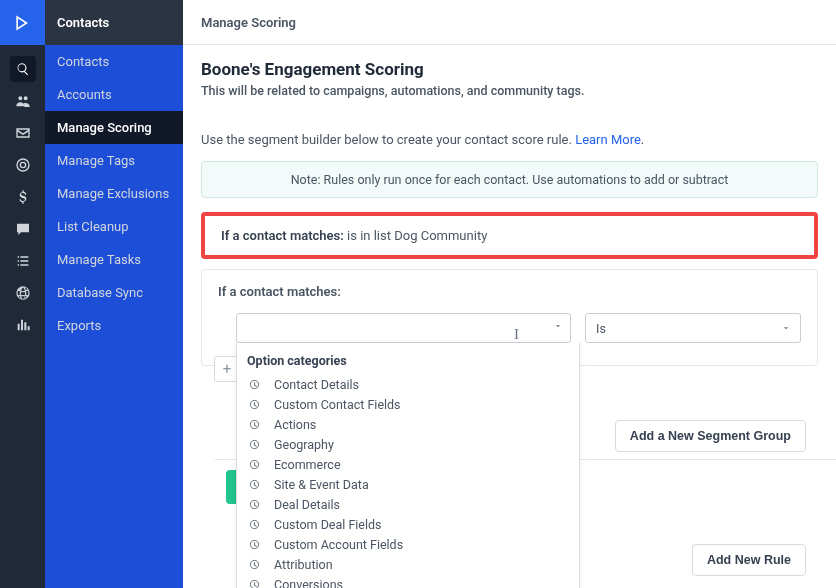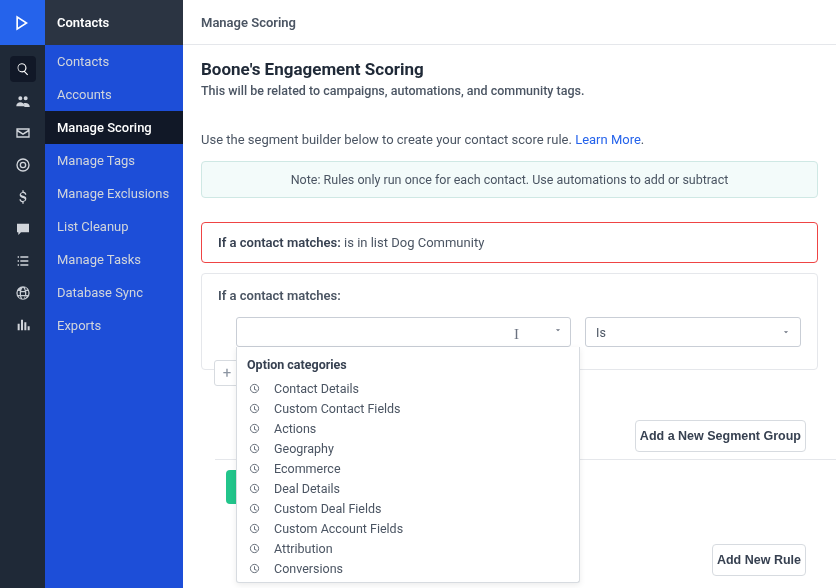--- a/index.html
+++ b/index.html
@@ -16,36 +16,36 @@
 .sidebar-item { padding: 9px 12px; font-size: 13px; cursor: pointer; color: #d1d5db;}
 .sidebar-item.active { background: #111827; color: #fff; font-weight: 500;}
 .main { flex: 1; display: flex; flex-direction: column; overflow: hidden; }
 .topbar { height: 45px; border-bottom: 1px solid #e5e7eb; display: flex; align-items: center; padding-left: 18px; font-weight: 600; font-size: 13px; color: #4b5563; }
 .content { padding: 14px 18px 0 18px; position: relative; flex:1; }
 .page-title { font-weight: 700; font-size: 17px; color: #1f2937; }
 .page-sub { font-size: 12.5px; color: #4b5563; margin-top: 4px; font-weight:500;}
 .hint { font-size: 13px; color: #4b5563; margin-top: 34px; }
 .hint a { color: #2563eb; text-decoration: none; }
 .note-banner { margin-top: 14px; border: 1px solid #cfe8e4; background: #f3fbfa; border-radius: 4px; padding: 10px 14px; font-size: 12.5px; color: #4b5563; text-align: center;}
-.panel { border: 1px solid #ef4444; border-radius: 4px; margin-top: 24px; padding: 12px 16px; font-size: 13px; color: #4b5563; }
+.panel { border: 4px solid #ef4444; border-radius: 4px; margin-top: 14px; padding: 12px 16px; font-size: 13px; color: #4b5563; }
 .panel .strong { font-weight: 600; color: #374151;}
 .builder { border: 1px solid #e5e7eb; border-radius: 4px; margin-top: 10px; padding: 14px 16px 22px 16px; position: relative; }
 .builder-label { font-size: 13px; font-weight: 600; color: #4b5563; margin-bottom: 14px;}
 .row { display: flex; gap: 14px; margin-left: 18px;}
 .combo { position: relative; width: 344px; }
 .combo-input { width: 100%; height: 30px; border: 1px solid #c9ced6; border-radius: 3px; padding: 0 26px 0 8px; font-size: 12px; outline: none;}
 .combo-caret { position: absolute; right: 8px; top: 8px; pointer-events:none;}
 .select { height: 30px; border: 1px solid #c9ced6; border-radius: 3px; padding: 0 28px 0 10px; font-size: 12.5px; color: #4b5563; min-width: 216px; display:flex; align-items:center; position:relative; background:#fff;}
 .select .caret { position:absolute; right:9px; top:9px;}
 .plus-rule { position:absolute; left:12px; top:86px; width:26px; height:26px; border:1px solid #d7dbe0; border-radius:3px; display:flex; align-items:center; justify-content:center; color:#8b94a1; font-size:15px; cursor:pointer; background:#fff;}
 .dropdown { position: absolute; top: 30px; left: 0; width: 344px; background: #fff; border: 1px solid #d7dbe0; border-top: none; border-radius: 0 0 3px 3px; box-shadow: 0 2px 6px rgba(0,0,0,0.08); z-index: 10; padding-bottom: 4px;}
 .dd-title { font-weight: 700; font-size: 12.5px; color: #374151; padding: 10px 10px 6px 10px;}
 .dd-item { display:flex; align-items:center; gap:14px; padding: 2.5px 10px 2.5px 12px; font-size: 12.5px; color: #4b5563; cursor:pointer;}
 .dd-item svg { flex-shrink:0; }
-.btn { border: 1px solid #d7dbe0; background: #fff; border-radius: 4px; padding: 8px 4px; font-size: 12.5px; font-weight: 600; color: #374151; cursor: pointer;}
+.btn { border: 1px solid #d7dbe0; background: #fff; border-radius: 4px; padding: 8px 14px; font-size: 12.5px; font-weight: 600; color: #374151; cursor: pointer;}
 .btn-seg { position: absolute; right: 30px; top: 420px;}
 .btn-rule { position: absolute; right: 30px; top: 544px;}
 .green-pill { position:absolute; left:226px; top:470px; width:26px; height:34px; background:#22c58b; border-radius:4px;}
 .hr { position:absolute; left:215px; right:0; top:459px; height:1px; background:#e5e7eb;}
 .cursor-i { position:absolute; pointer-events:none; font-size:15px; color:#6b7280; font-family: Georgia, serif;}
 </style>
 </head>
 <body>
 
 <div class="app">
@@ -177,20 +177,27 @@
                       <circle cx="12" cy="12" r="9" fill="none" stroke="#5b6470" stroke-width="2"></circle>
                       <path fill="#5b6470" d="M11 7h2v6l4 2-1 2-5-3z"></path>
                     </svg>
                     <span>Ecommerce</span>
                   </div>
                   <div class="dd-item">
                     <svg width="11" height="11" viewBox="0 0 24 24">
                       <circle cx="12" cy="12" r="9" fill="none" stroke="#5b6470" stroke-width="2"></circle>
                       <path fill="#5b6470" d="M11 7h2v6l4 2-1 2-5-3z"></path>
                     </svg>
+                    <span>Site &amp; Event Data</span>
+                  </div>
+                  <div class="dd-item">
+                    <svg width="11" height="11" viewBox="0 0 24 24">
+                      <circle cx="12" cy="12" r="9" fill="none" stroke="#5b6470" stroke-width="2"></circle>
+                      <path fill="#5b6470" d="M11 7h2v6l4 2-1 2-5-3z"></path>
+                    </svg>
                     <span>Deal Details</span>
                   </div>
                   <div class="dd-item">
                     <svg width="11" height="11" viewBox="0 0 24 24">
                       <circle cx="12" cy="12" r="9" fill="none" stroke="#5b6470" stroke-width="2"></circle>
                       <path fill="#5b6470" d="M11 7h2v6l4 2-1 2-5-3z"></path>
                     </svg>
                     <span>Custom Deal Fields</span>
                   </div>
                   <div class="dd-item">

